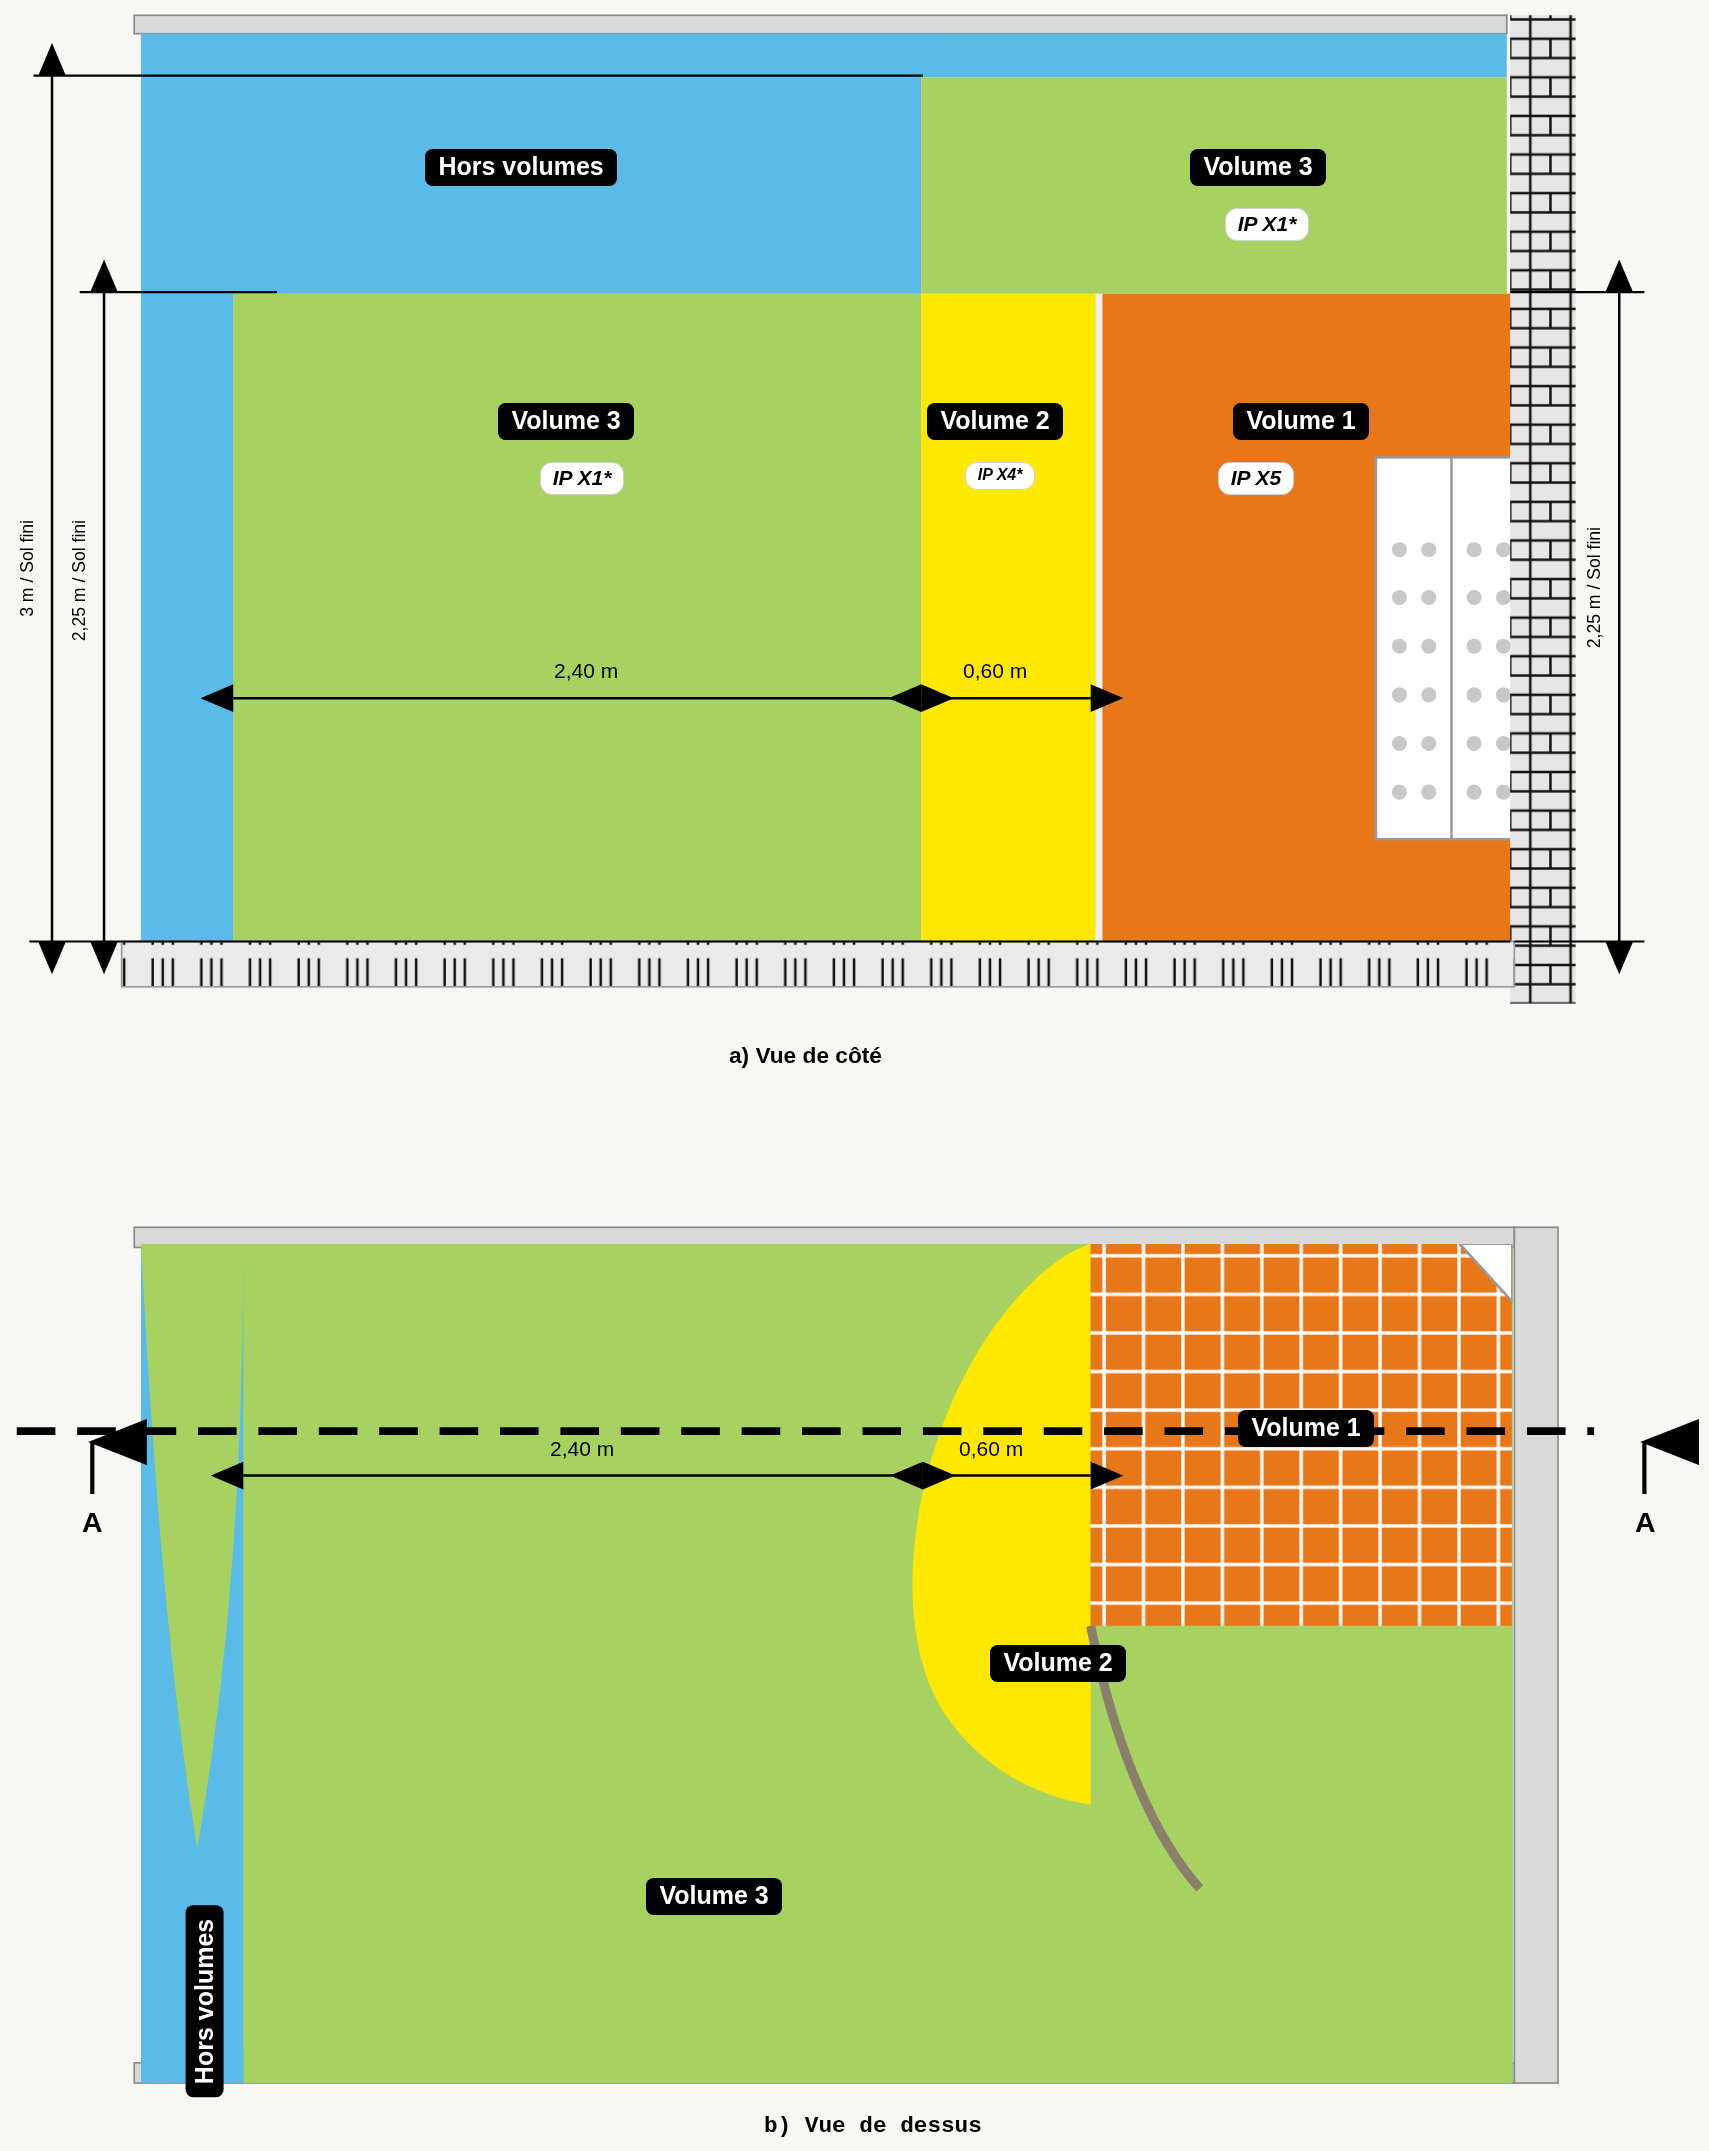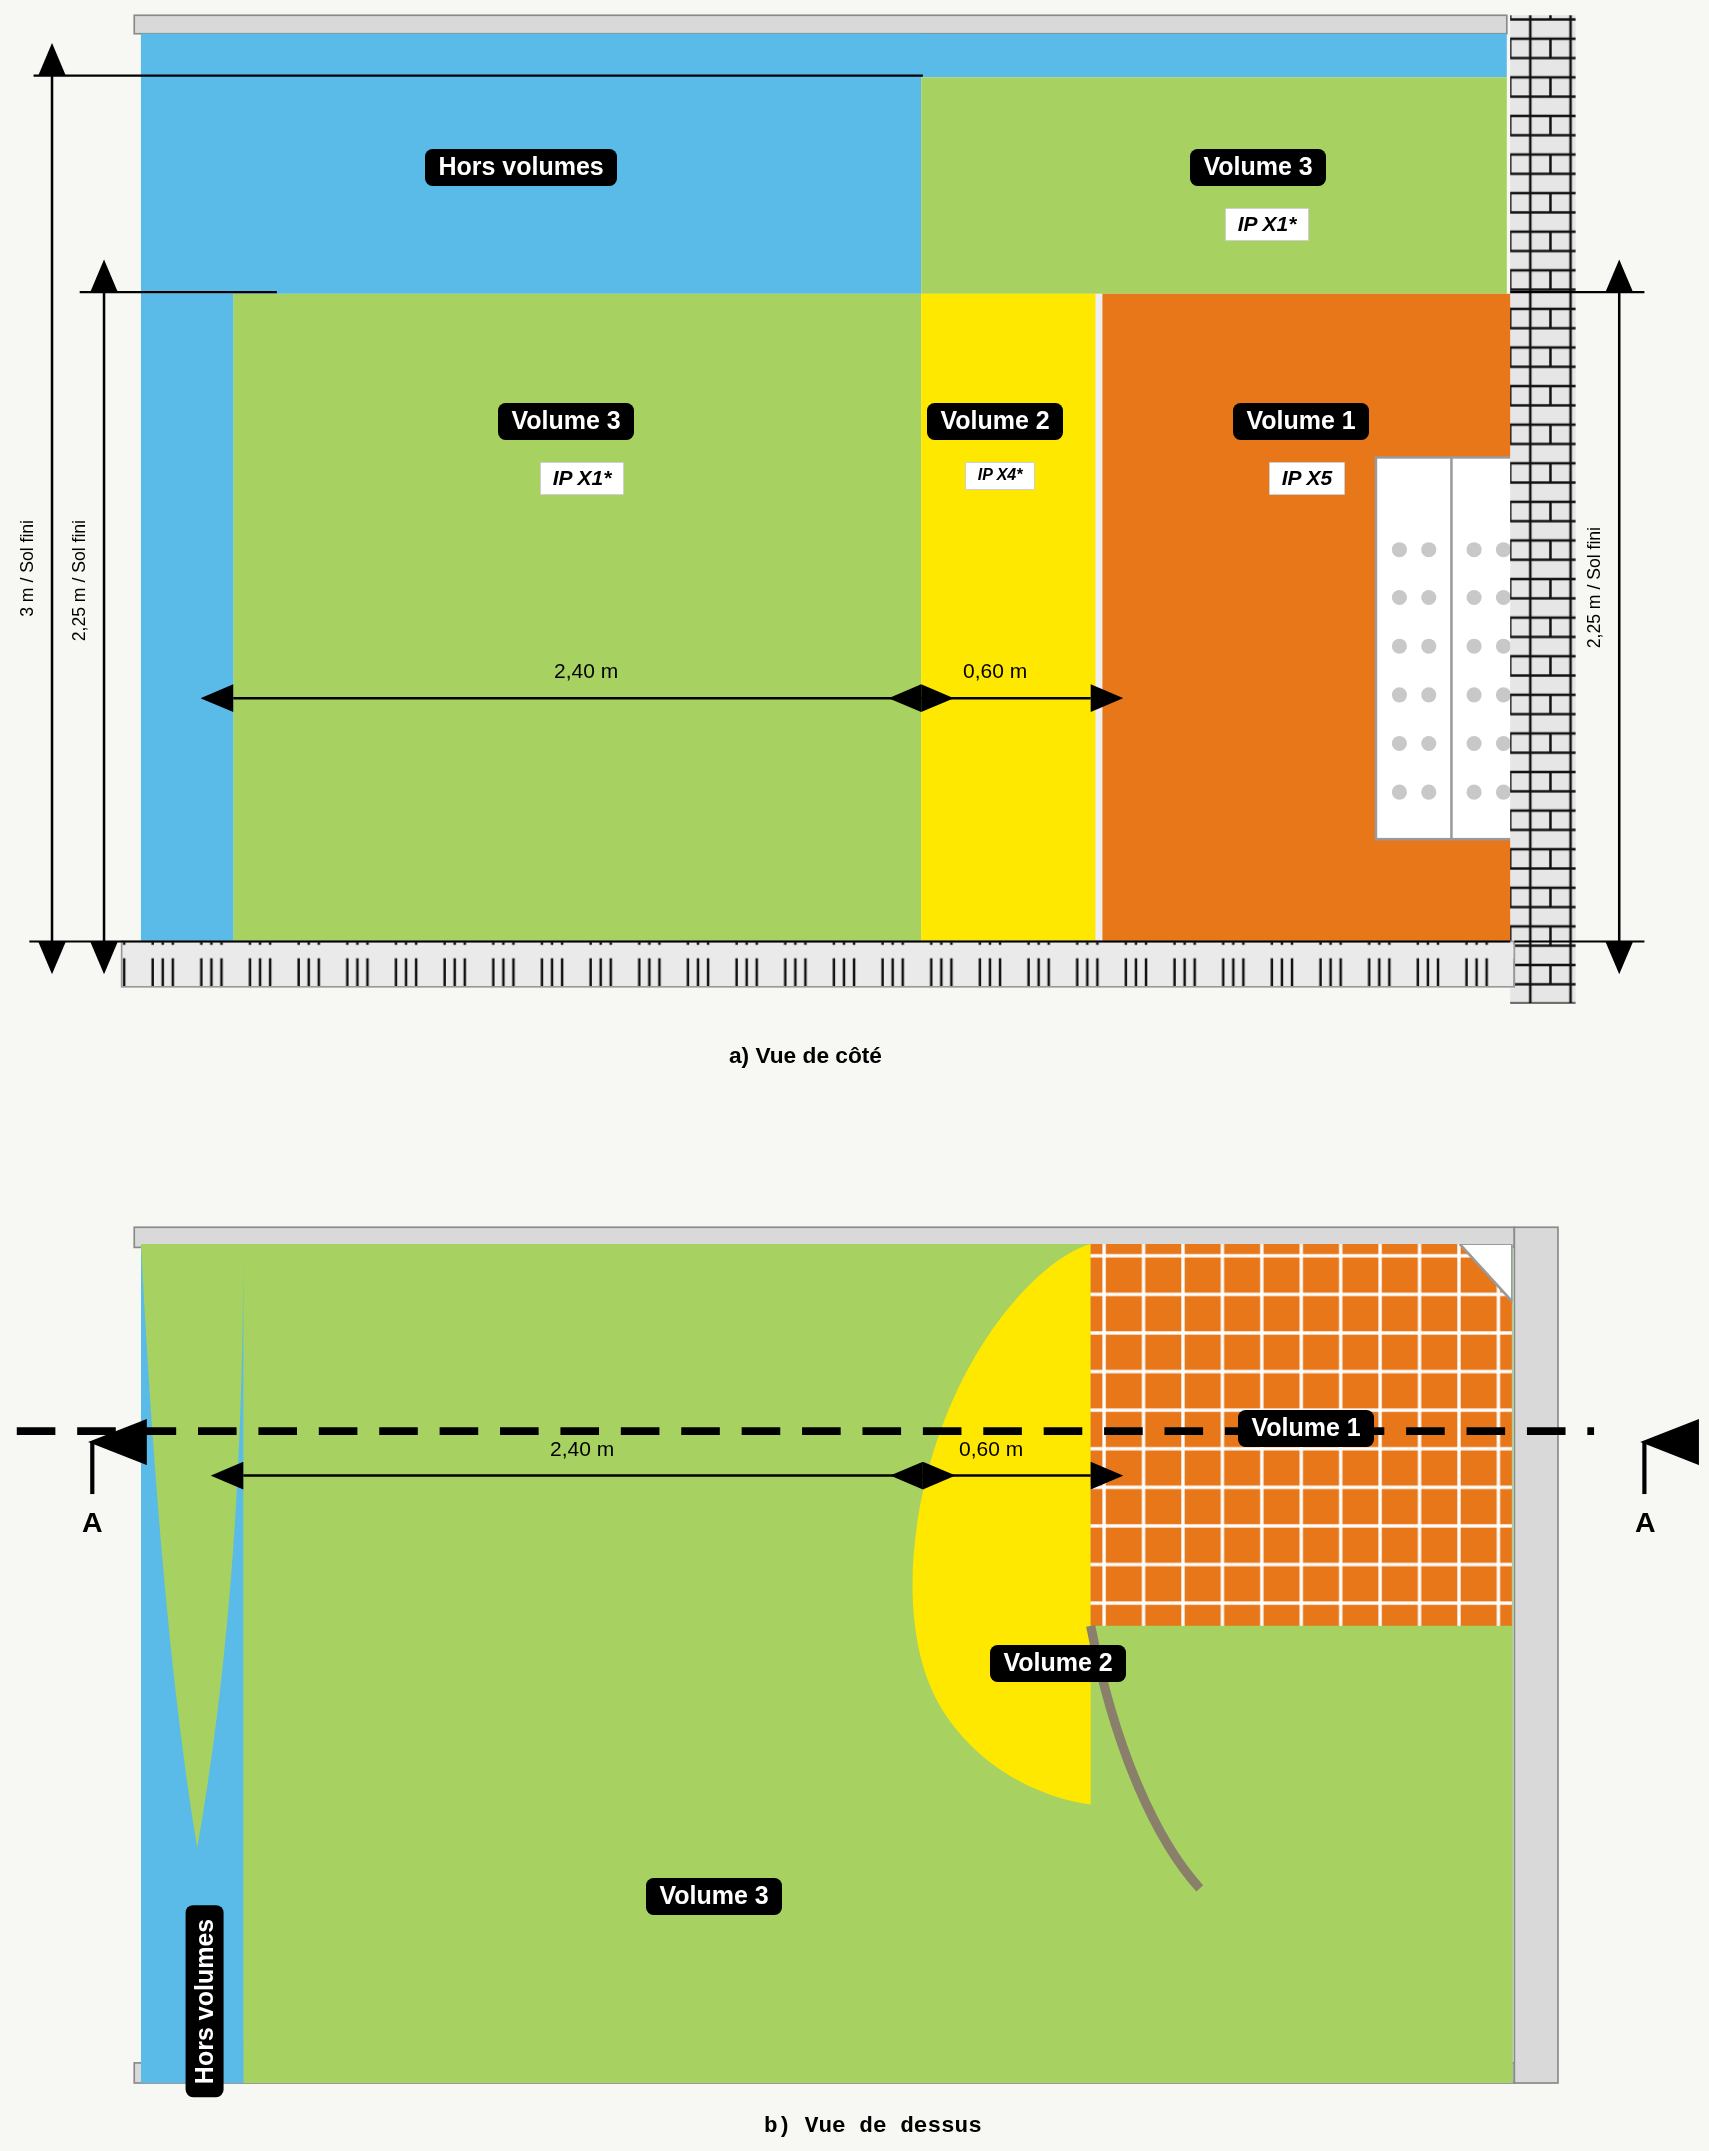--- a/index.html
+++ b/index.html
@@ -27,21 +27,21 @@
     white-space: nowrap;
     line-height: 1;
     text-align: center;
   }
   .chip-white {
     position: absolute;
     background: #fff;
     color: #000;
     font-weight: bold;
     font-style: italic;
-    border-radius: 1px;
+    border-radius: 12px;
     padding: 4.2px 11.7px 5.9px 11.7px;
     white-space: nowrap;
     line-height: 1;
     border: 0.8px solid #cfcfcf;
     text-align: center;
   }
   .vert-chip {
     writing-mode: vertical-rl;
     transform: rotate(180deg);
     padding: 13.4px 5.9px 13.4px 6.7px;
@@ -182,21 +182,21 @@
     <div class="chip" style="left:1190px;top:149px;font-size:25px;">Volume 3</div>
     <div class="chip-white" style="left:1225px;top:208px;font-size:21px;">IP X1*</div>
 
     <div class="chip" style="left:498px;top:403px;font-size:25px;">Volume 3</div>
     <div class="chip-white" style="left:540px;top:462px;font-size:21px;">IP X1*</div>
 
     <div class="chip" style="left:927px;top:403px;font-size:25px;">Volume 2</div>
     <div class="chip-white" style="left:965px;top:462px;font-size:16px;">IP X4*</div>
 
     <div class="chip" style="left:1233px;top:403px;font-size:25px;">Volume 1</div>
-    <div class="chip-white" style="left:1269px;top:462px;font-size:21px;">IP X5</div>
+    <div class="chip-white" style="left:1218px;top:462px;font-size:21px;">IP X5</div>
 
     <div class="dimtext" style="left:554px;top:659px;">2,40 m</div>
     <div class="dimtext" style="left:963px;top:659px;">0,60 m</div>
 
     <div class="vlabel" style="left:17px;top:520px;">3 m / Sol fini</div>
     <div class="vlabel" style="left:69px;top:520px;">2,25 m / Sol fini</div>
     <div class="vlabel" style="left:1584px;top:527px;">2,25 m / Sol fini</div>
 
     <div class="caption" style="left:729px;top:1042px;">a) Vue de côté</div>
   </div>

